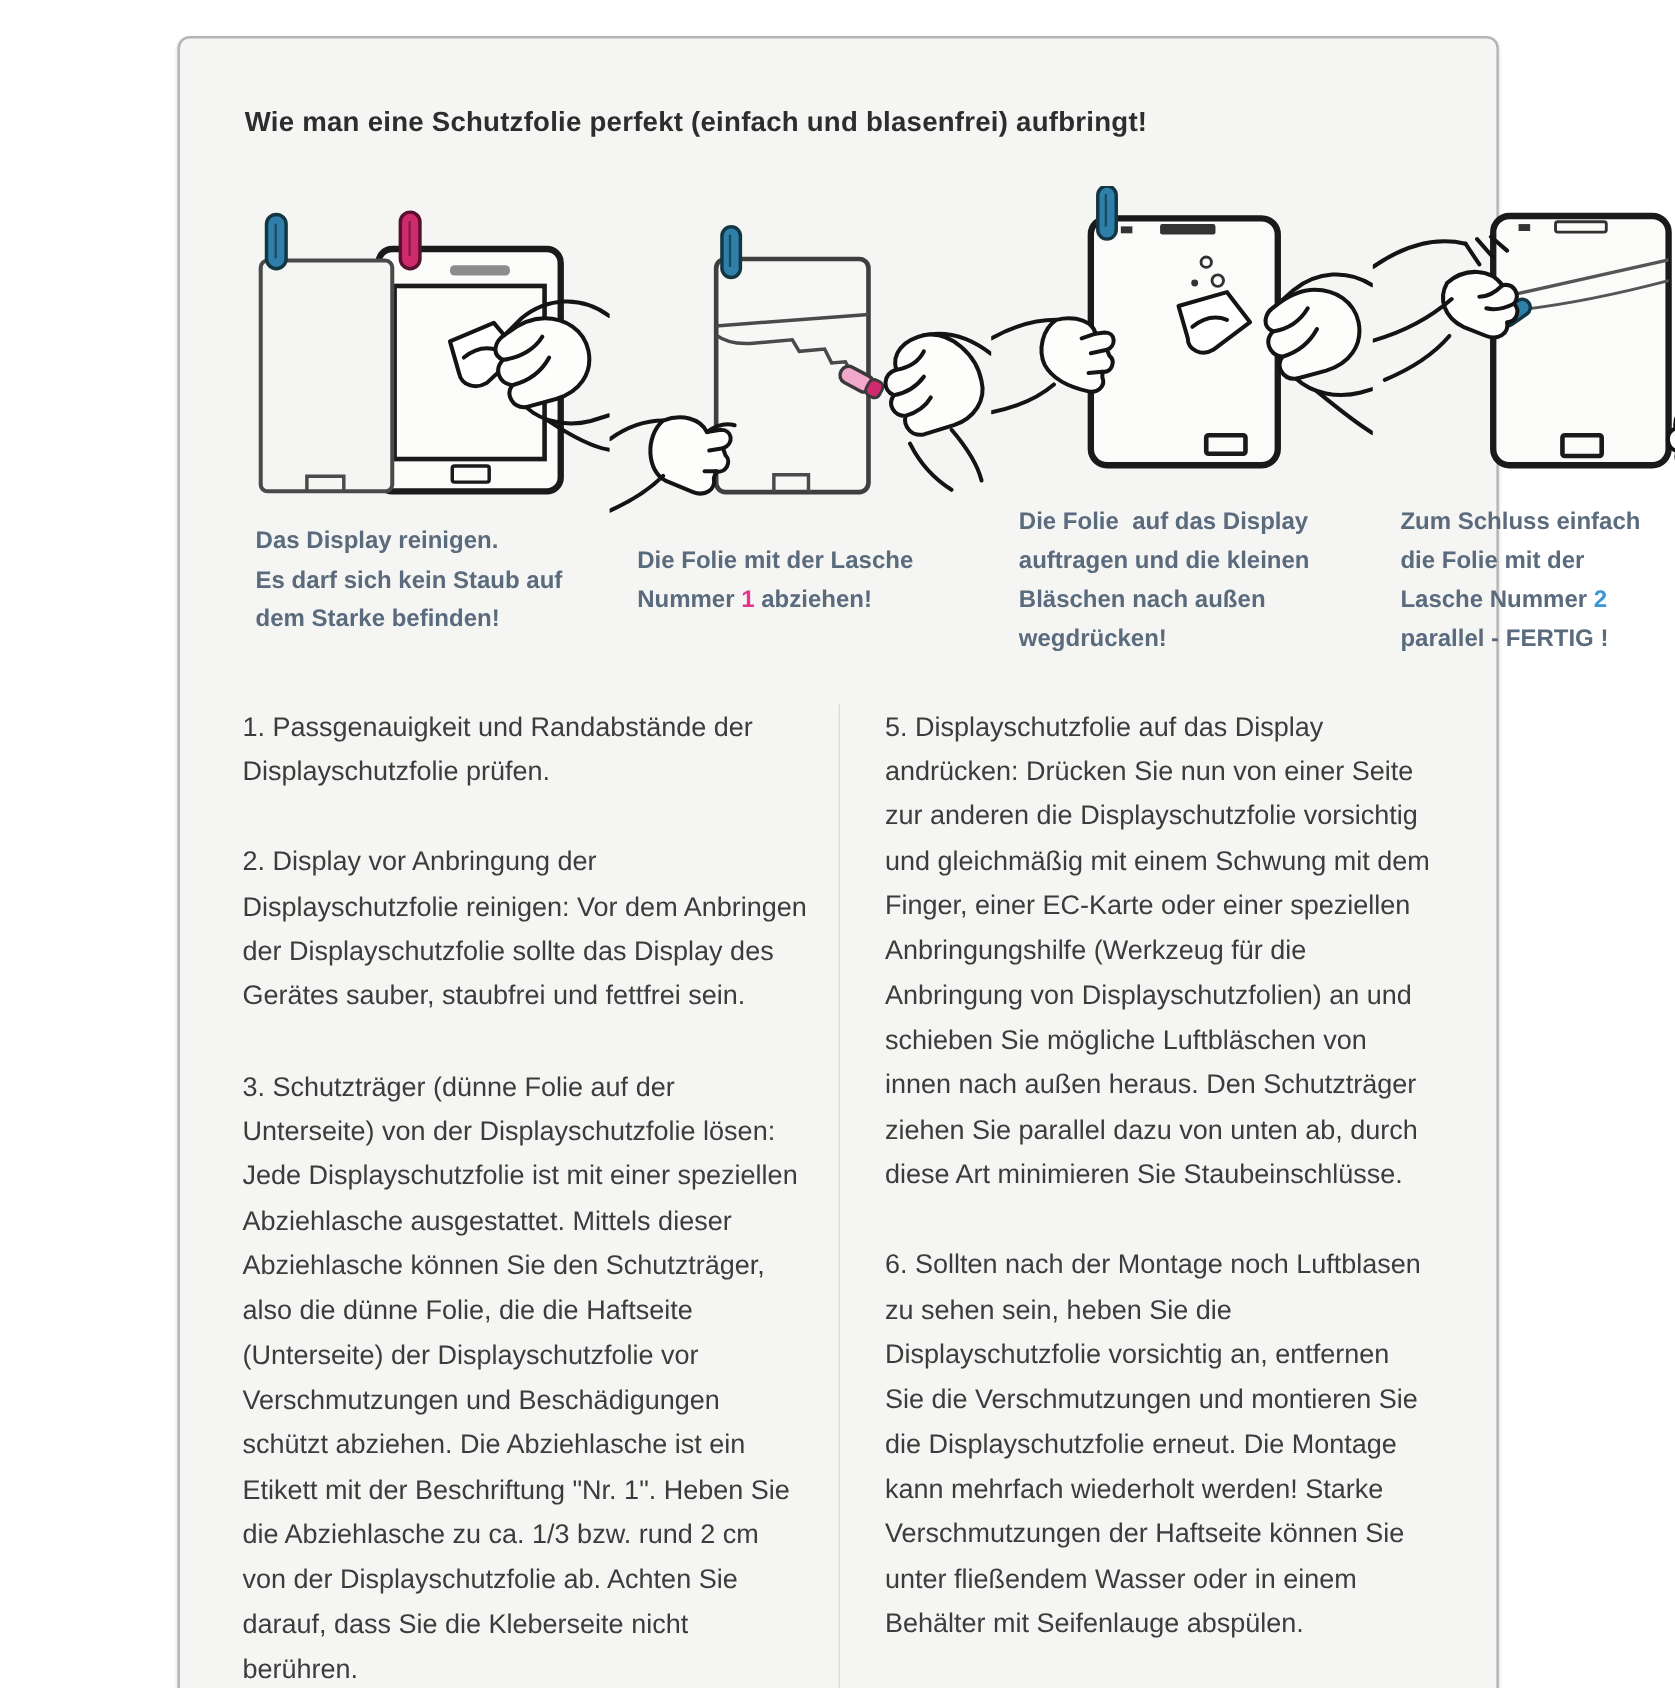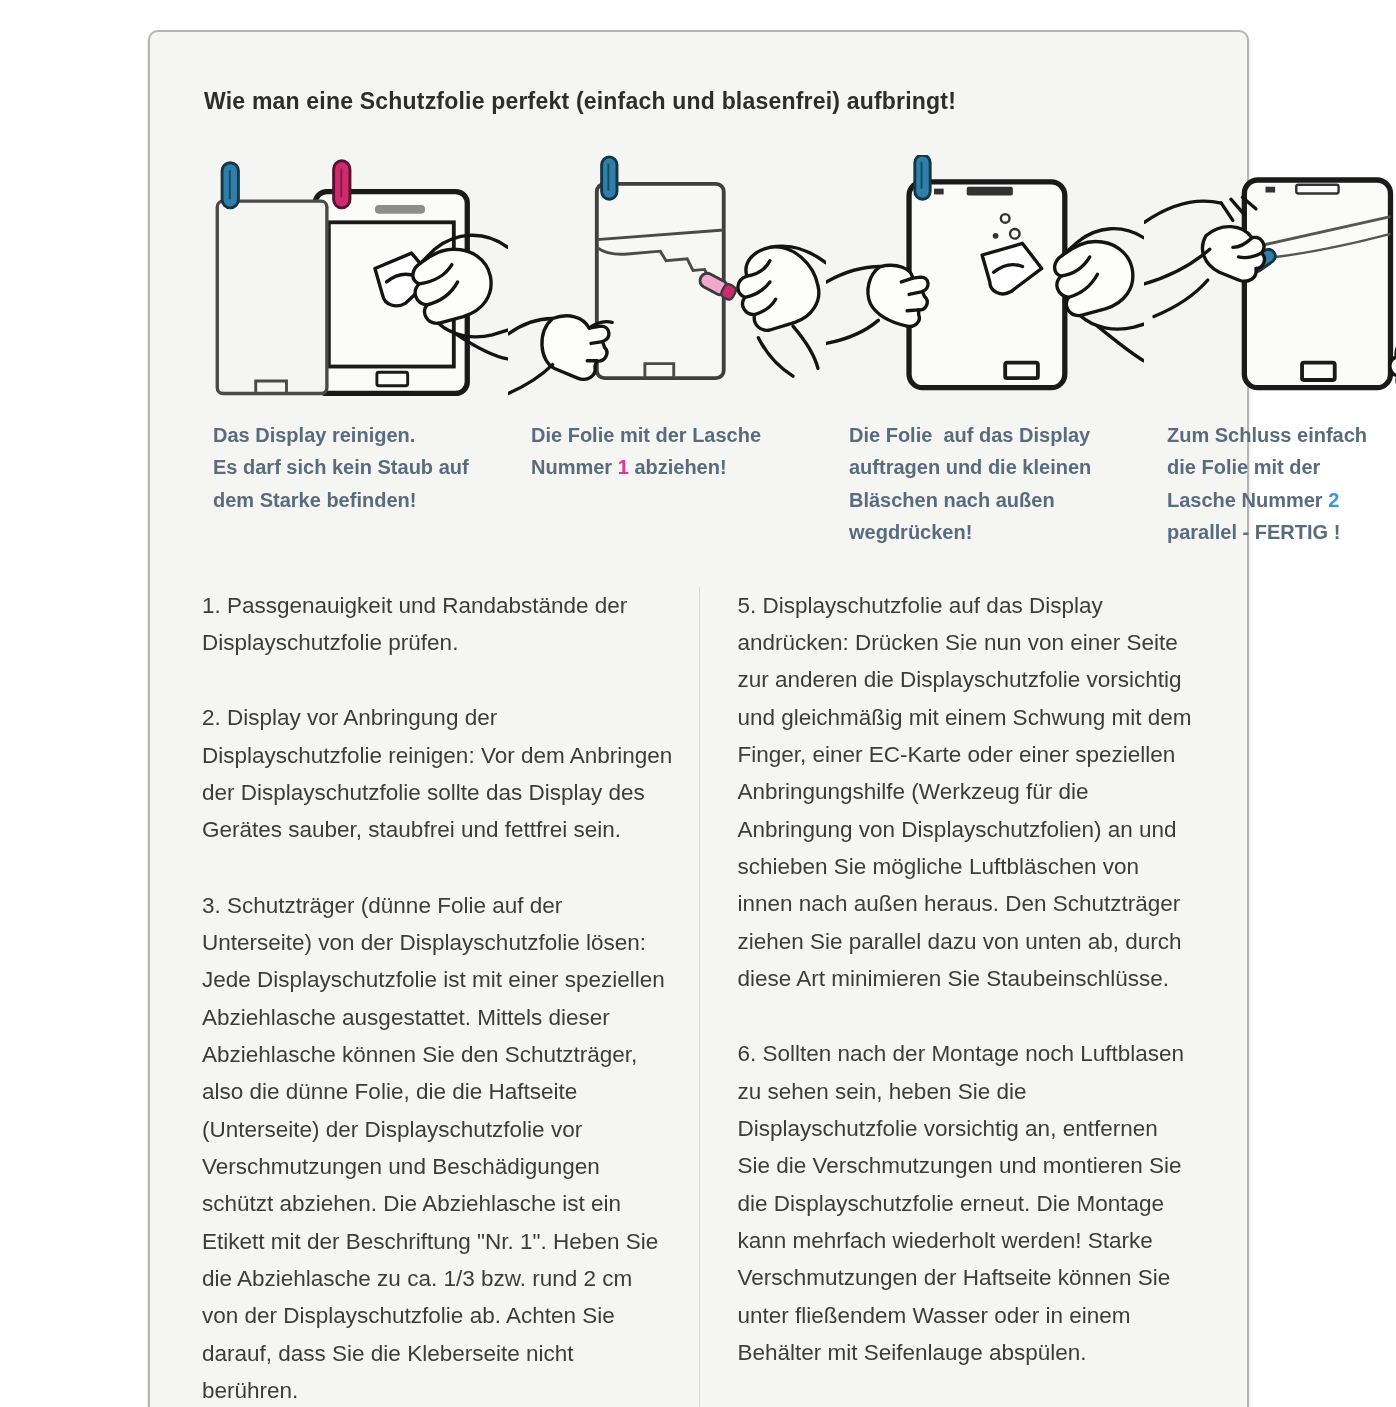--- a/index.html
+++ b/index.html
@@ -30,21 +30,21 @@
     box-shadow:0 2px 3px rgba(0,0,0,.18);
     padding:30px 38px 30px 40px;
   }
   .title{
     margin:26px 0 40px 14px;
     font-size:23px;
     font-weight:bold;
     color:var(--title-text);
     letter-spacing:.2px;
   }
-  .steps-row{display:flex;align-items:flex-start;}
+  .steps-row{display:flex;align-items:center;}
   .step{flex:1 1 0;display:flex;flex-direction:column;align-items:center;}
   .step svg{width:318px;height:250px;display:block;}
   .caption{
     width:272px;
     margin-top:14px;
     font-size:20px;
     font-weight:bold;
     color:var(--caption-text);
     line-height:1.62;
   }

